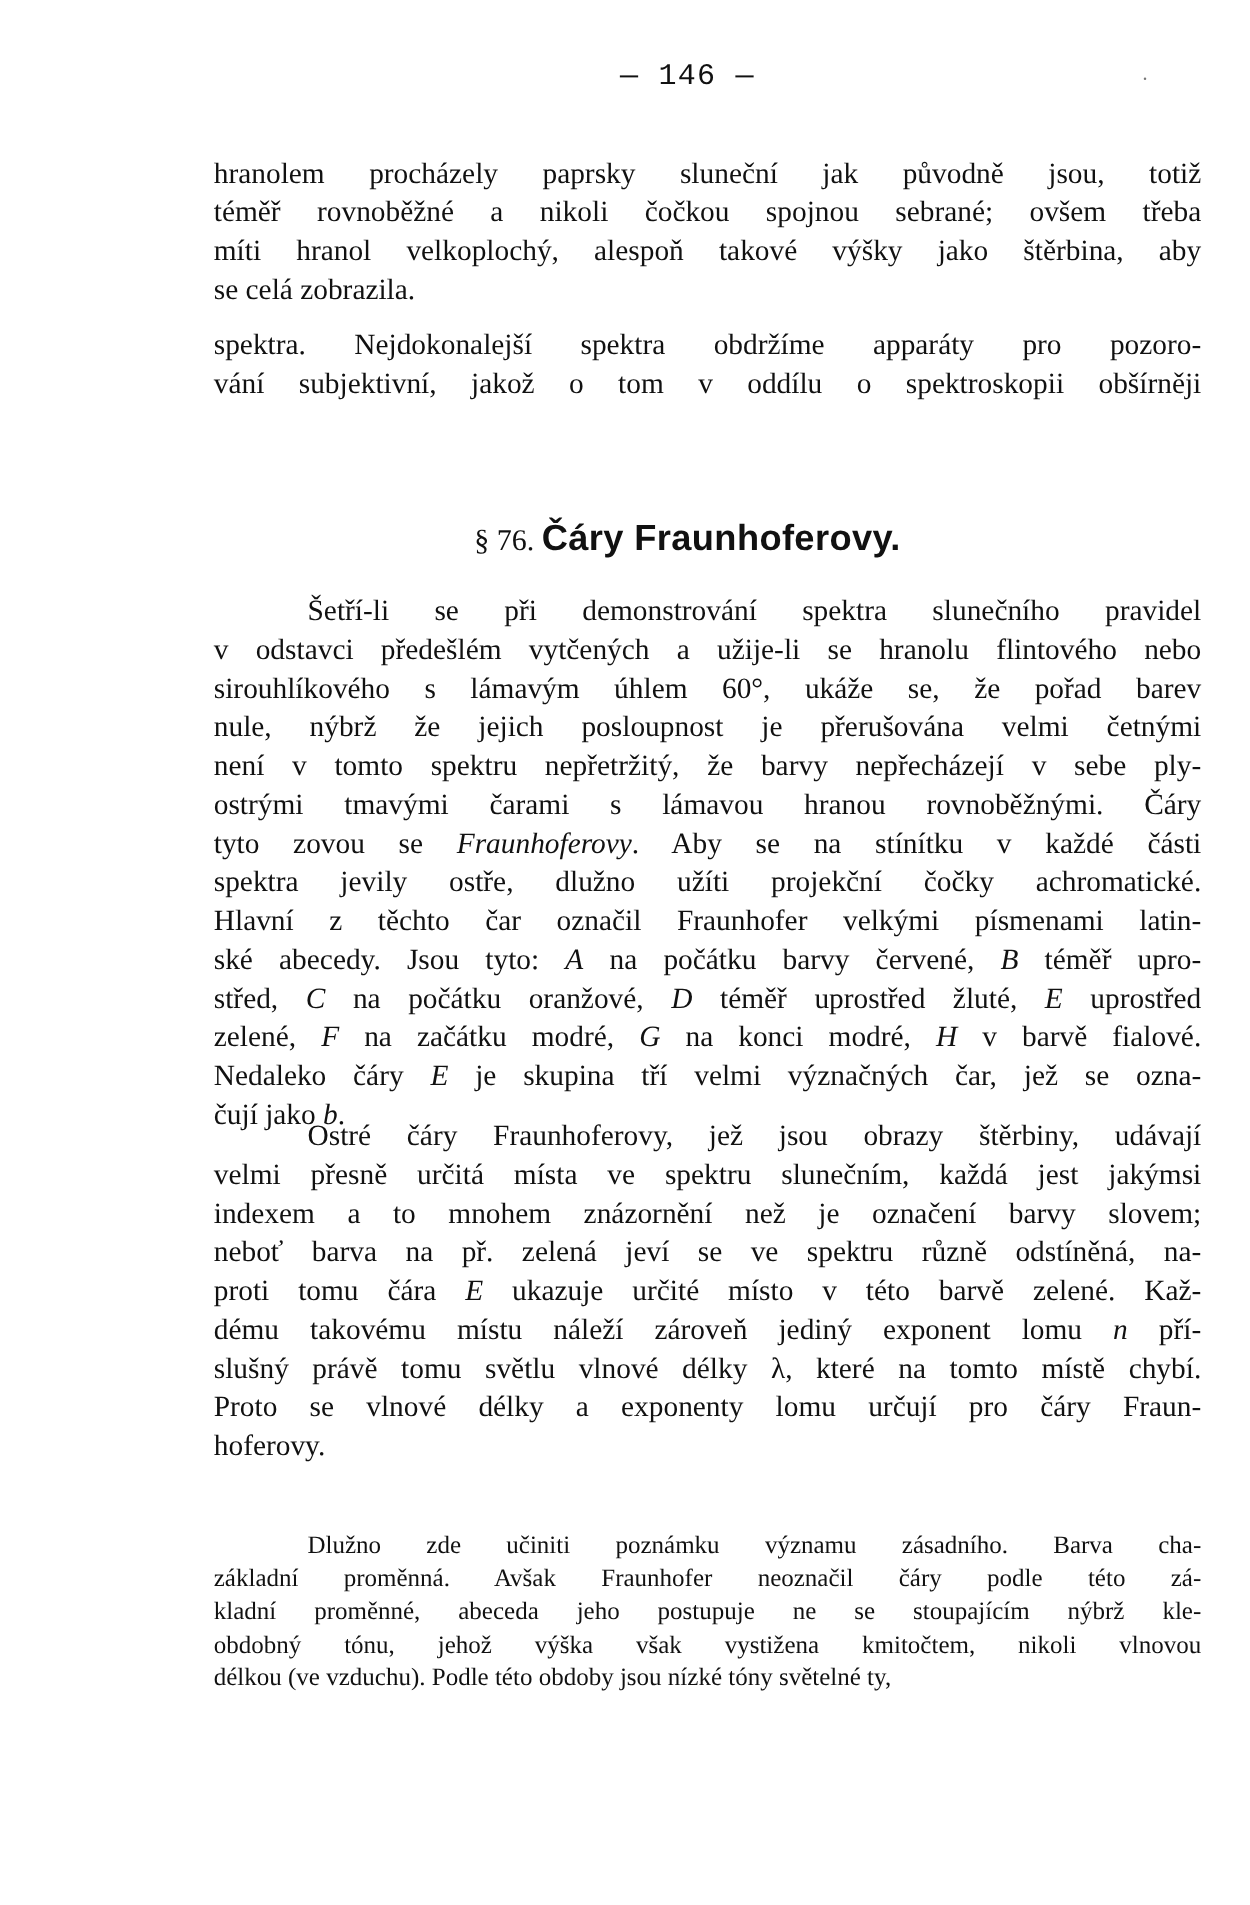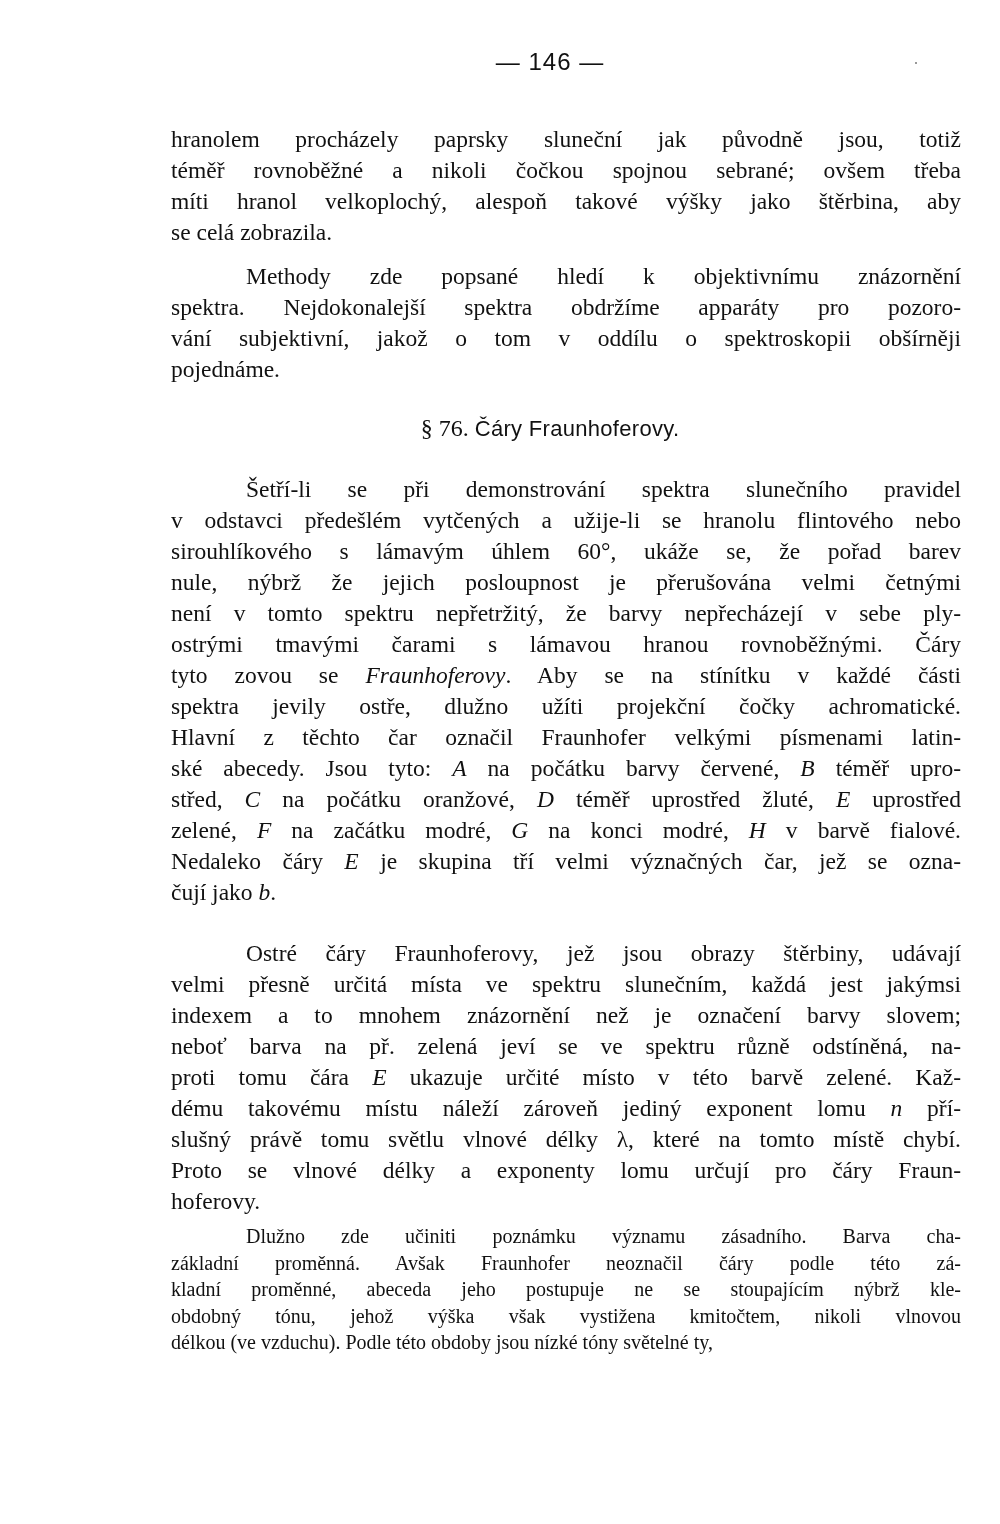--- a/index.html
+++ b/index.html
@@ -1,50 +1,48 @@
 <!DOCTYPE html>
 <html><head>
 <meta charset="utf-8">
 <style>
   html, body { margin: 0; padding: 0; background: #ffffff; }
   body { width: 1000px; height: 1524px; position: relative; overflow: hidden; color: #111; }
   .page { position: absolute; left: 155px; top: 0; width: 790px; }
   .pnum { position: absolute; left: 0; width: 790px; top: 48px; text-align: center;
-          font-family: Liberation Sans, sans-serif; font-size: 24px; letter-spacing: 1px; }
+          font-family: Liberation Mono, monospace; font-size: 24px; letter-spacing: 1px; }
   .stray-dot { position: absolute; left: 760px; top: 62px; width: 2px; height: 2px; background: #777; border-radius: 50%; }
   .para { position: absolute; left: 0; width: 790px; margin: 16px;
           font-family: "Liberation Serif", serif; font-size: 23.5px; line-height: 31px;
           text-align: justify; text-align-last: auto; }
   .para .ln { display: block; text-align: justify; text-align-last: justify; white-space: nowrap; }
   .para .ln.last { text-align-last: left; }
   .para .ln.indent { padding-left: 75px; }
   .small { font-size: 20px; line-height: 26.5px; }
   .heading { position: absolute; left: 0; width: 790px; top: 415px; text-align: center;
              font-family: "Liberation Serif", serif; font-size: 24px; }
-  .heading .title { font-family: "Liberation Sans", sans-serif; font-weight: normal; font-size: 22px; letter-spacing: 0.3px; }
+  .heading .title { font-family: "Liberation Sans", sans-serif; font-weight: bold; font-size: 29px; letter-spacing: 0.3px; }
   i { font-style: italic; }
 </style>
 </head>
 <body>
 
 <div class="page">
   <div class="pnum">— 146 —</div>
   <div class="stray-dot"></div>
 
   <p class="para" style="top:108px">
       <span class="ln">hranolem procházely paprsky sluneční jak původně jsou, totiž</span>
       <span class="ln">téměř rovnoběžné a nikoli čočkou spojnou sebrané; ovšem třeba</span>
       <span class="ln">míti hranol velkoplochý, alespoň takové výšky jako štěrbina, aby</span>
       <span class="ln last">se celá zobrazila.</span>
     </p>
   <p class="para" style="top:245px">
-      <span class="ln indent">Methody zde popsané hledí k objektivnímu znázornění</span>
       <span class="ln">spektra. Nejdokonalejší spektra obdržíme apparáty pro pozoro-</span>
       <span class="ln">vání subjektivní, jakož o tom v oddílu o spektroskopii obšírněji</span>
-      <span class="ln last">pojednáme.</span>
     </p>
 
   <div class="heading">
     <span>§ 76.</span>
     <span class="title">Čáry Fraunhoferovy.</span>
   </div>
 
   <p class="para" style="top:458px">
       <span class="ln indent">Šetří-li se při demonstrování spektra slunečního pravidel</span>
       <span class="ln">v odstavci předešlém vytčených a užije-li se hranolu flintového nebo</span>
@@ -54,21 +52,21 @@
       <span class="ln">ostrými tmavými čarami s lámavou hranou rovnoběžnými. Čáry</span>
       <span class="ln">tyto zovou se <i>Fraunhoferovy</i>. Aby se na stínítku v každé části</span>
       <span class="ln">spektra jevily ostře, dlužno užíti projekční čočky achromatické.</span>
       <span class="ln">Hlavní z těchto čar označil Fraunhofer velkými písmenami latin-</span>
       <span class="ln">ské abecedy. Jsou tyto: <i>A</i> na počátku barvy červené, <i>B</i> téměř upro-</span>
       <span class="ln">střed, <i>C</i> na počátku oranžové, <i>D</i> téměř uprostřed žluté, <i>E</i> uprostřed</span>
       <span class="ln">zelené, <i>F</i> na začátku modré, <i>G</i> na konci modré, <i>H</i> v barvě fialové.</span>
       <span class="ln">Nedaleko čáry <i>E</i> je skupina tří velmi význačných čar, jež se ozna-</span>
       <span class="ln last">čují jako <i>b</i>.</span>
     </p>
-  <p class="para" style="top:922px">
+  <p class="para" style="top:878px">
       <span class="ln indent">Ostré čáry Fraunhoferovy, jež jsou obrazy štěrbiny, udávají</span>
       <span class="ln">velmi přesně určitá místa ve spektru slunečním, každá jest jakýmsi</span>
       <span class="ln">indexem a to mnohem znázornění než je označení barvy slovem;</span>
       <span class="ln">neboť barva na př. zelená jeví se ve spektru různě odstíněná, na-</span>
       <span class="ln">proti tomu čára <i>E</i> ukazuje určité místo v této barvě zelené. Kaž-</span>
       <span class="ln">dému takovému místu náleží zároveň jediný exponent lomu <i>n</i> pří-</span>
       <span class="ln">slušný právě tomu světlu vlnové délky λ, které na tomto místě chybí.</span>
       <span class="ln">Proto se vlnové délky a exponenty lomu určují pro čáry Fraun-</span>
       <span class="ln last">hoferovy.</span>
     </p>

